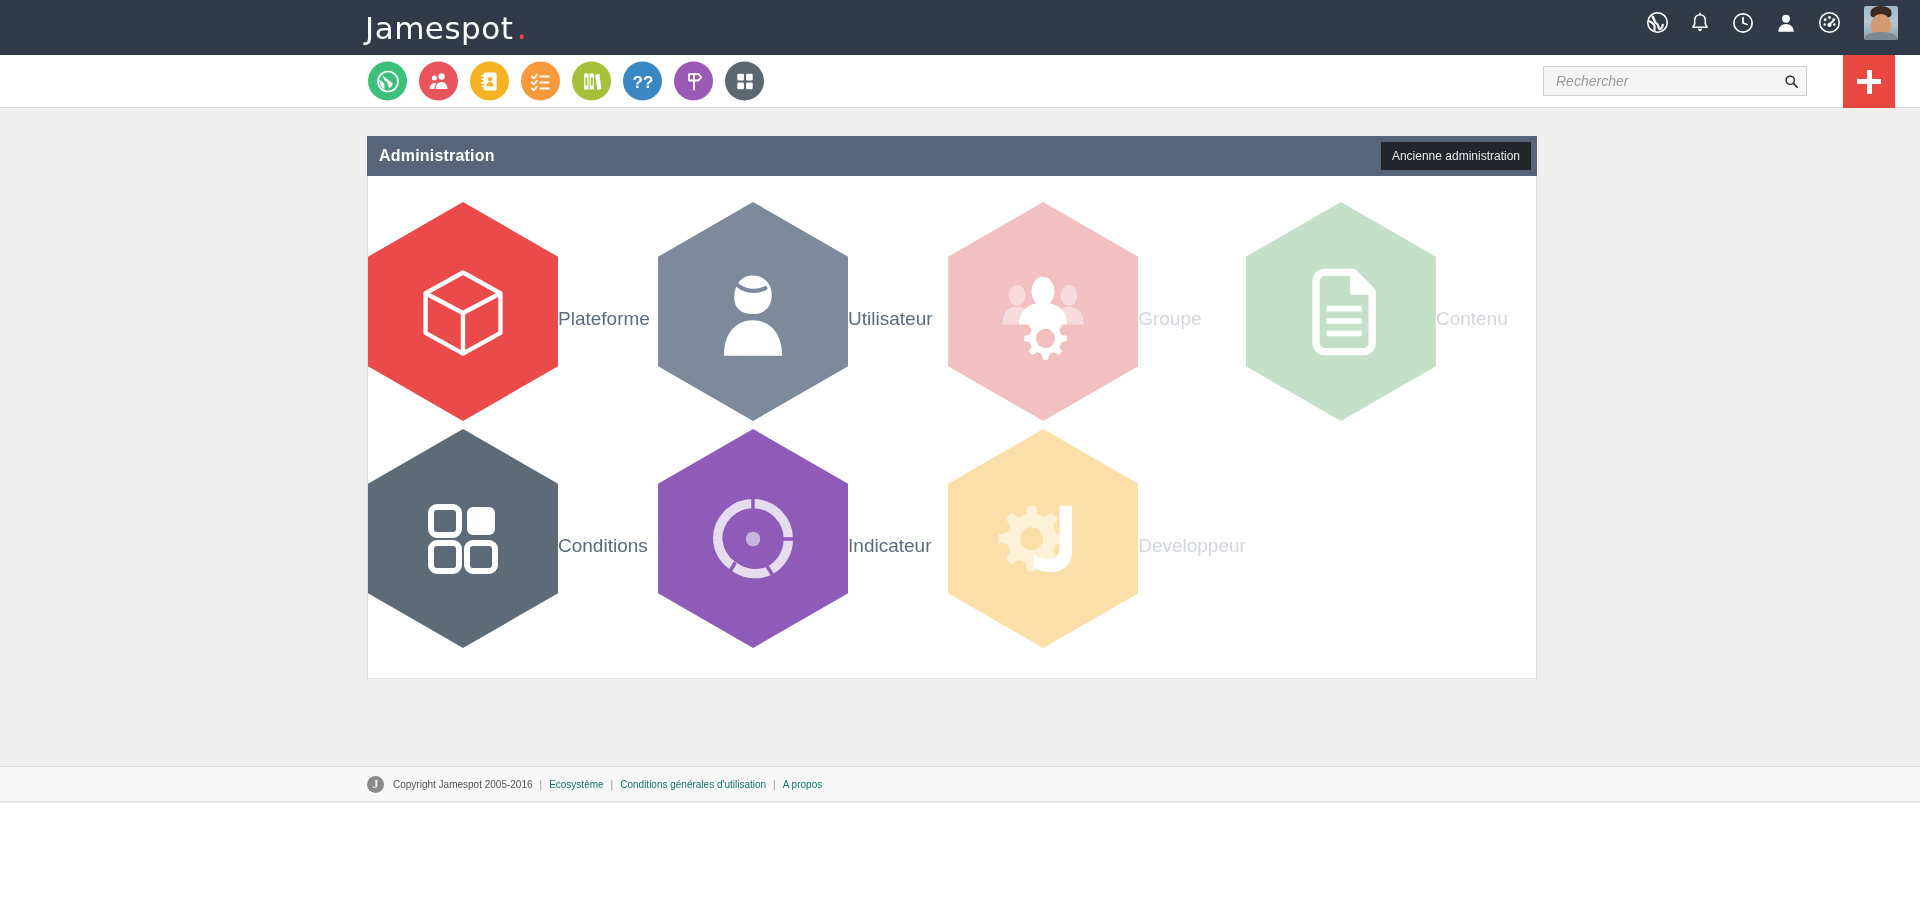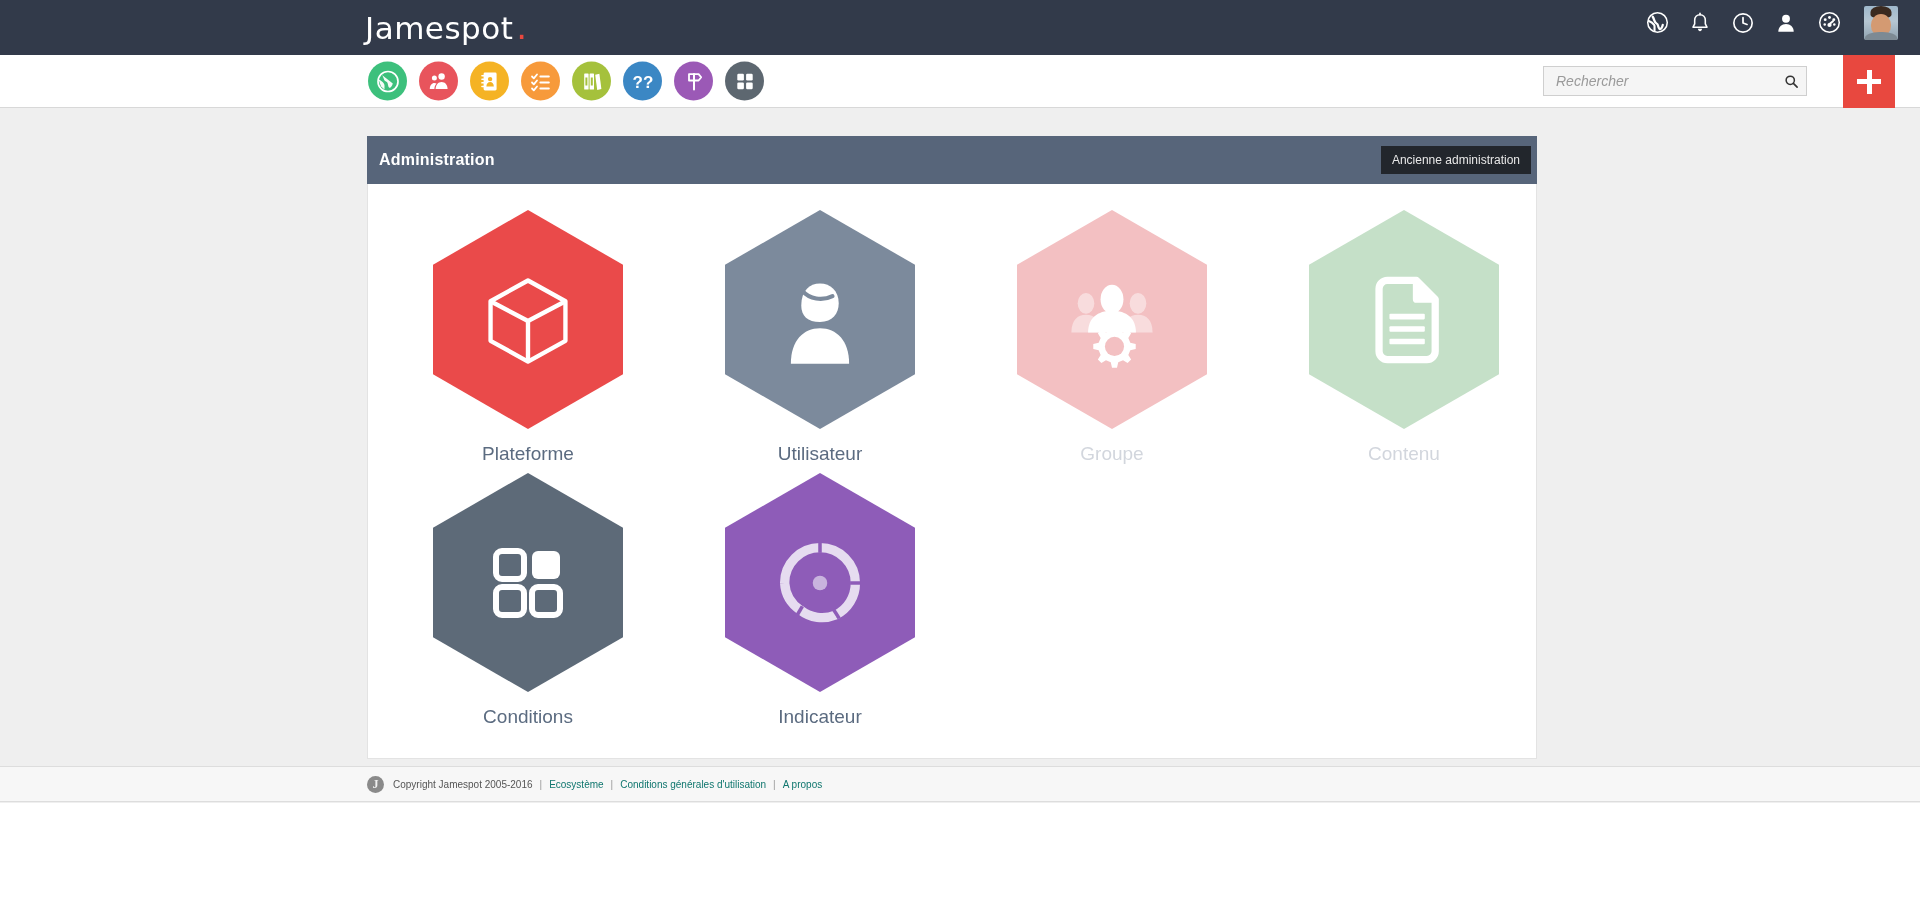--- a/index.html
+++ b/index.html
@@ -132,21 +132,21 @@
     position: relative;
   }
 
   .panel {
     position: absolute;
     left: 367px; top: 28px;
     width: 1170px;
   }
   .panel-header {
     background: #57657a;
-    height: 48px;
+    height: 40px;
     display: flex; align-items: center;
     padding: 0 12px;
     position: relative;
   }
   .panel-title {
     color: #ffffff;
     font-size: 16px;
     font-weight: bold;
     letter-spacing: 0.2px;
   }
@@ -168,24 +168,23 @@
     padding: 26px 0 30px 0;
     border: 1px solid #e3e3e3;
     border-top: none;
   }
   .hex-grid {
     display: grid;
     grid-template-columns: repeat(4, 1fr);
     row-gap: 8px;
   }
   .hex-cell {
-    display: flex; flex-direction: column;
+    display: flex; flex-direction: row;
     align-items: center;
     cursor: pointer;
-    padding-left: 28px;
   }
   .hex-cell.disabled { cursor: default; }
   .hex {
     width: 190px; height: 219px;
     clip-path: polygon(50% 0%, 100% 25%, 100% 75%, 50% 100%, 0% 75%, 0% 25%);
     display: flex; align-items: center; justify-content: center;
     position: relative;
   }
   .hex svg { display:block; }
   .hex-label {
@@ -487,20 +486,32 @@
                 <path d="M68.5 84 L63 75.5"></path>
                 <path d="M28 81 L33 72.5"></path>
               </g>
               <circle cx="50" cy="50" r="7" fill="#c9b4de"></circle>
             </svg>
           </div>
           <div class="hex-label">Indicateur</div>
         </div>
 
 
+        <div class="hex-cell disabled">
+          <div class="hex" style="background:#fbdfa8">
+            <svg width="104" height="104" viewBox="0 0 100 100">
+              <g fill="#fff" opacity="0.55">
+                <path d="M35 18 L43 18 L44.8 26.4 L51.2 29.1 L58.4 24.6 L64 30.2 L59.5 37.4 L62.2 43.8 L70.6 45.6 L70.6 53.6 L62.2 55.4 L59.5 61.8 L64 69 L58.4 74.6 L51.2 70.1 L44.8 72.8 L43 81.2 L35 81.2 L33.2 72.8 L26.8 70.1 L19.6 74.6 L14 69 L18.5 61.8 L15.8 55.4 L7.4 53.6 L7.4 45.6 L15.8 43.8 L18.5 37.4 L14 30.2 L19.6 24.6 L26.8 29.1 L33.2 26.4 Z"></path>
+              </g>
+              <circle cx="39" cy="49.6" r="11" fill="#fbdfa8"></circle>
+              <path d="M66 18 L78 18 L78 62 C78 75 69 82 57 82 C50 82 45 80 41 77 L41 64 C45 67.5 50 69.5 55 69.5 C62 69.5 66 65.5 66 58 Z" fill="#fff"></path>
+            </svg>
+          </div>
+          <div class="hex-label">Developpeur</div>
+        </div>
 
       </div>
     </div>
   </div>
 
   <div class="footer">
     <div class="footer-inner">
       <div class="footer-logo">J</div>
       <div class="footer-links">
         <span>Copyright Jamespot 2005-2016</span>

